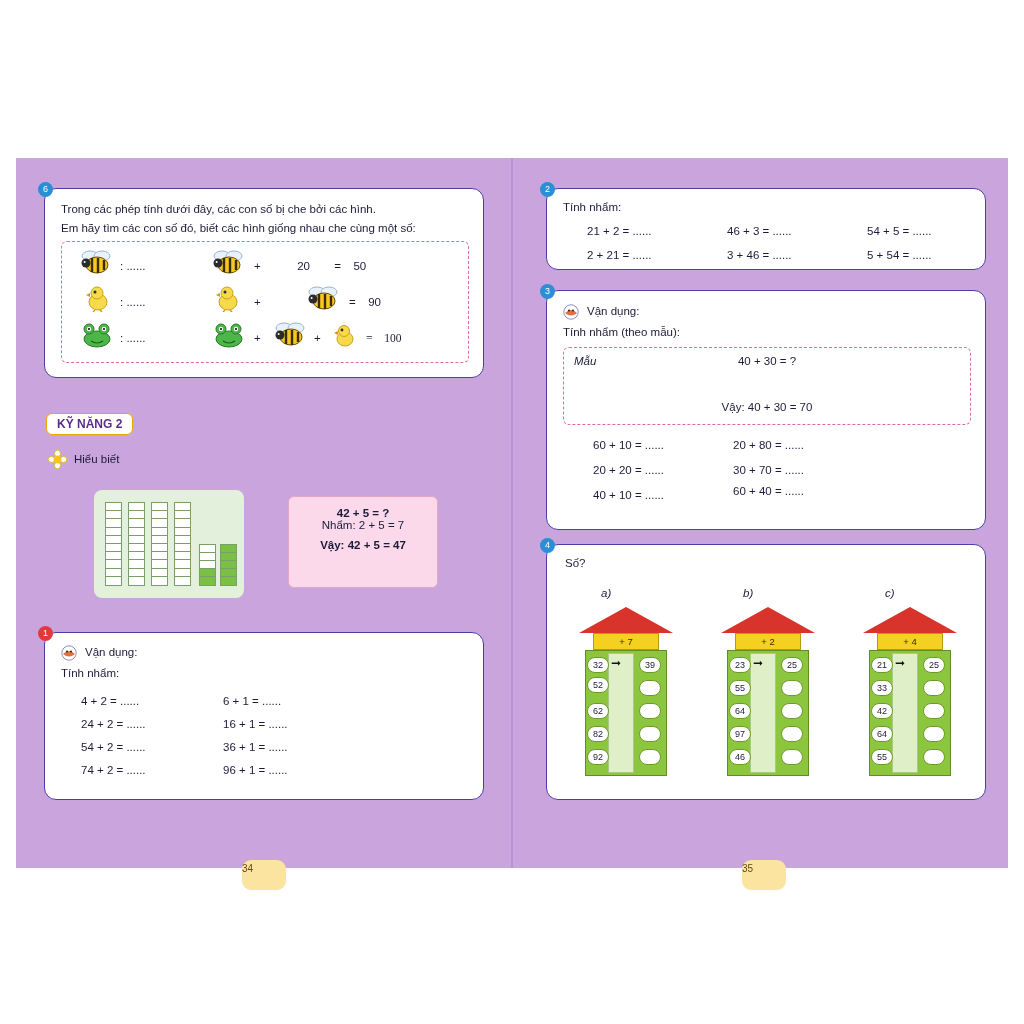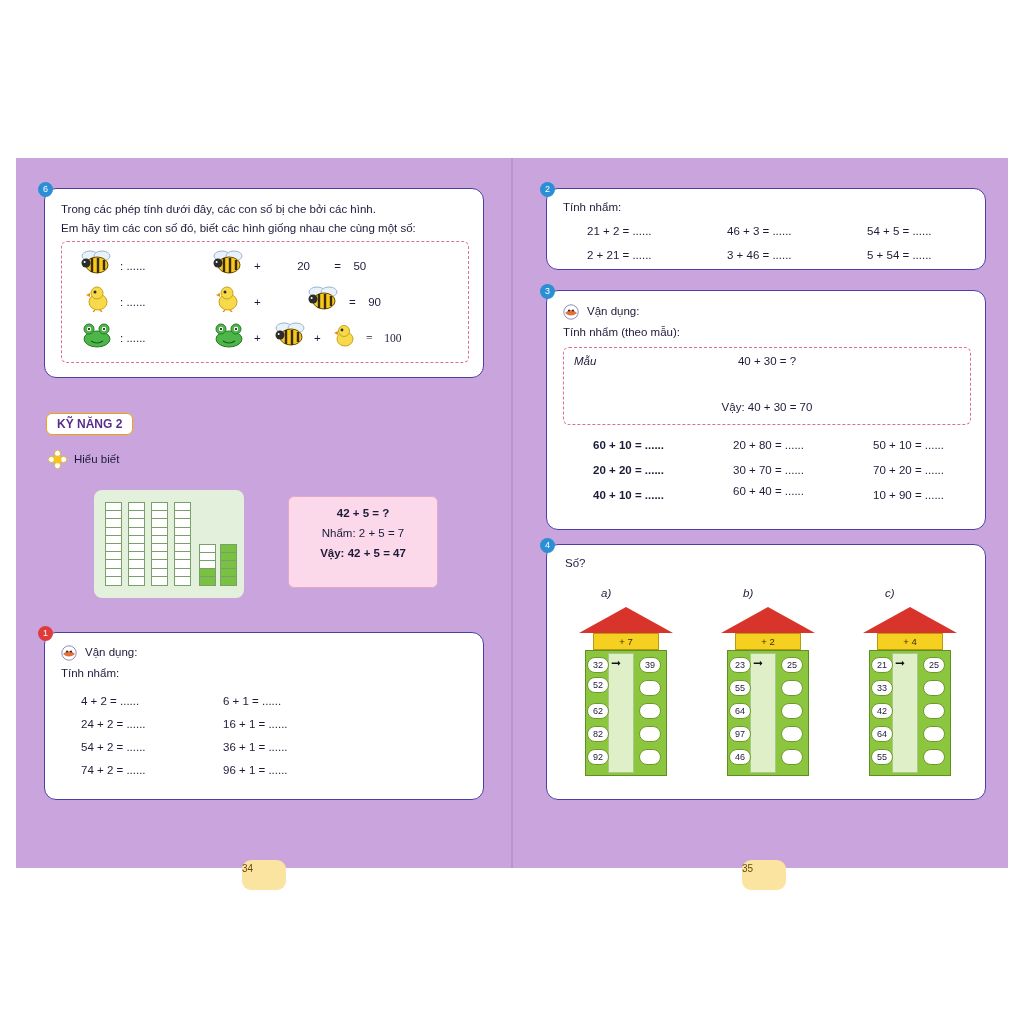--- a/index.html
+++ b/index.html
@@ -306,21 +306,21 @@
       <div class="unitcol" style="left:126px;top:54px;height:42px;">
         <div class="fill"></div>
           <div class="fill"></div>
           <div class="fill"></div>
           <div class="fill"></div>
           <div class="fill"></div>
       </div>
     </div>
 
     <div class="callout" style="left:272px;top:338px;width:150px;height:92px;padding-top:10px;">
-      <div class="txt bold" style="margin-bottom:8px;">42 + 5 = ?</div>
+      <div class="txt bold" style="margin-bottom:0;">42 + 5 = ?</div>
       <div class="txt" style="margin-bottom:8px;">Nhẩm: 2 + 5 = 7</div>
       <div class="txt bold">Vậy: 42 + 5 = 47</div>
     </div>
 
     <div class="card" style="left:28px;top:474px;width:440px;height:168px;">
       <div class="badge red" style="left:-7px;top:-7px;">1</div>
       <div style="position:absolute;left:16px;top:12px;">
         <svg width="16" height="16" viewBox="0 0 16 16">
           <circle cx="8" cy="8" r="7.2" fill="#ffffff" stroke="#8c8cc0" stroke-width="1"></circle>
           <path d="M2 9 q6 -6 12 0 q-6 5 -12 0" fill="#e2703a"></path>
@@ -379,34 +379,29 @@
       </div>
       <div class="txt" style="position:absolute;left:40px;top:14px;">Vận dụng:</div>
       <div class="txt" style="position:absolute;left:16px;top:35px;">Tính nhẩm (theo mẫu):</div>
 
       <div class="dashbox" style="left:16px;top:56px;width:408px;height:78px;">
         <div class="txt ital" style="position:absolute;left:10px;top:7px;">Mẫu</div>
         <div class="txt" style="position:absolute;left:0;top:7px;width:100%;text-align:center;">40 + 30 = ?</div>
         <div class="txt" style="position:absolute;left:0;top:53px;width:100%;text-align:center;">Vậy: 40 + 30 = 70</div>
       </div>
 
-      <div style="position:absolute;left:46px;top:148px;font-weight:bold;">
+      <div style="position:absolute;left:46px;top:148px;">
         <div class="txt" style="margin-bottom:13px;">60 + 10 = ......</div>
         <div class="txt" style="margin-bottom:13px;">20 + 20 = ......</div>
         <div class="txt">40 + 10 = ......</div>
       </div>
       <div style="position:absolute;left:186px;top:148px;">
         <div class="txt" style="margin-bottom:13px;">20 + 80 = ......</div>
         <div class="txt" style="margin-bottom:9px;">30 + 70 = ......</div>
         <div class="txt">60 + 40 = ......</div>
-      </div>
-      <div style="position:absolute;left:326px;top:148px;">
-        <div class="txt" style="margin-bottom:13px;">50 + 10 = ......</div>
-        <div class="txt" style="margin-bottom:13px;">70 + 20 = ......</div>
-        <div class="txt">10 + 90 = ......</div>
       </div>
     </div>
 
     <div class="card" style="left:34px;top:386px;width:440px;height:256px;">
       <div class="badge" style="left:-7px;top:-7px;">4</div>
       <div class="txt" style="position:absolute;left:18px;top:12px;">Số?</div>
 
       <div class="txt ital" style="position:absolute;left:54px;top:42px;">a)</div>
       <div class="house" style="left:32px;top:62px;">
         <div class="roof"></div>

